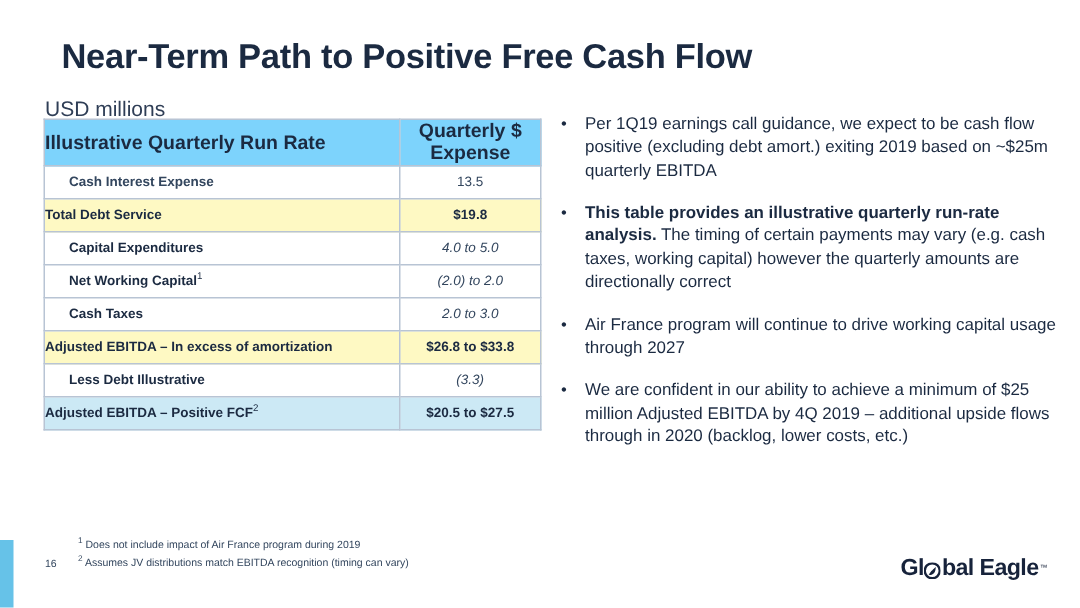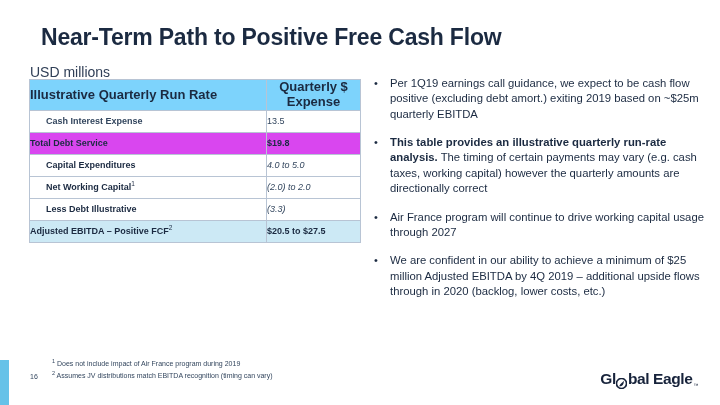--- a/index.html
+++ b/index.html
@@ -87,33 +87,33 @@
     text-align: center;
     padding: 0 6px;
   }
 
   td.lbl {
     text-align: left;
     padding-left: 9px;
     color: #1b2a41;
   }
   td.amt {
-    text-align: left;
+    text-align: center;
     padding-right: 9px;
     color: #1b2a41;
   }
 
   
   tr.plain td.lbl  { font-weight: bold; padding-left: 16px; color: #33465e; }
   tr.plain td.amt  { font-weight: normal; color: #33465e; }
   tr.indent td.lbl { font-weight: bold; padding-left: 16px; }
   tr.indent td.amt { font-weight: normal; color: #33465e; font-style: italic; }
   tr.total td      { font-weight: bold; }
 
-  tr.hl-yellow td { background: #d946ef; }
+  tr.hl-yellow td { background: #fef9c3; }
   tr.hl-blue   td { background: #cce9f5; }
 
   sup.fn {
     font-size: 6.5px;
     vertical-align: super;
     line-height: 0;
     font-weight: normal;
   }
 
   
@@ -164,21 +164,21 @@
     font-size: 7px;
     color: #33465e;
   }
 
   
   .logo {
     position: absolute;
     right: 22px;
     top: 370px;
     display: flex;
-    align-items: flex-end;
+    align-items: center;
     font-size: 15.5px;
     font-weight: bold;
     letter-spacing: -0.4px;
     color: #17233b;
   }
   .logo .mark {
     display: inline-block;
     width: 11px;
     height: 11px;
     position: relative;
@@ -225,20 +225,28 @@
         </tr>
         <tr class="indent">
           <td class="lbl">Capital Expenditures</td>
           <td class="amt">4.0 to 5.0</td>
         </tr>
         <tr class="indent">
           <td class="lbl">Net Working Capital<sup class="fn">1</sup></td>
           <td class="amt">(2.0) to 2.0</td>
         </tr>
         <tr class="indent">
+          <td class="lbl">Cash Taxes</td>
+          <td class="amt">2.0 to 3.0</td>
+        </tr>
+        <tr class="total hl-yellow">
+          <td class="lbl">Adjusted EBITDA – In excess of amortization</td>
+          <td class="amt">$26.8 to $33.8</td>
+        </tr>
+        <tr class="indent">
           <td class="lbl">Less Debt Illustrative</td>
           <td class="amt">(3.3)</td>
         </tr>
         <tr class="total hl-blue">
           <td class="lbl">Adjusted EBITDA – Positive FCF<sup class="fn">2</sup></td>
           <td class="amt">$20.5 to $27.5</td>
         </tr>
       </tbody>
   </table>
 </div>

